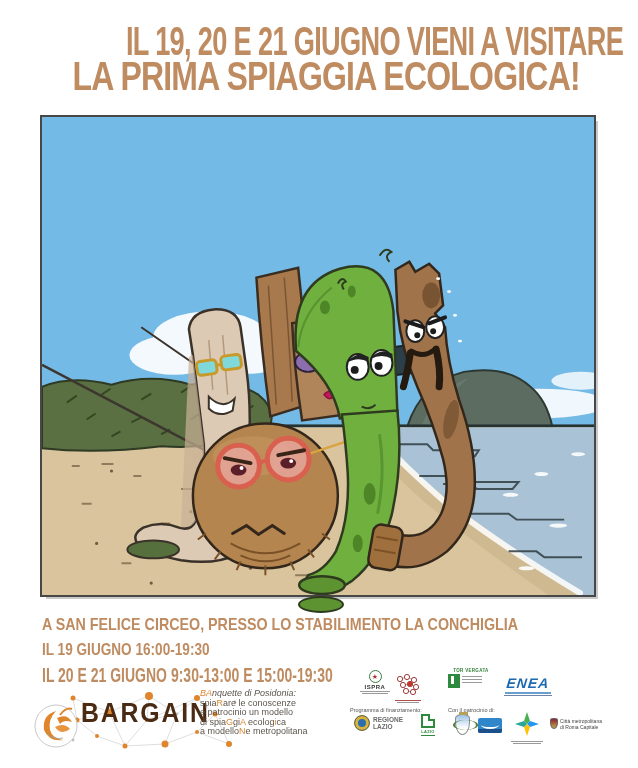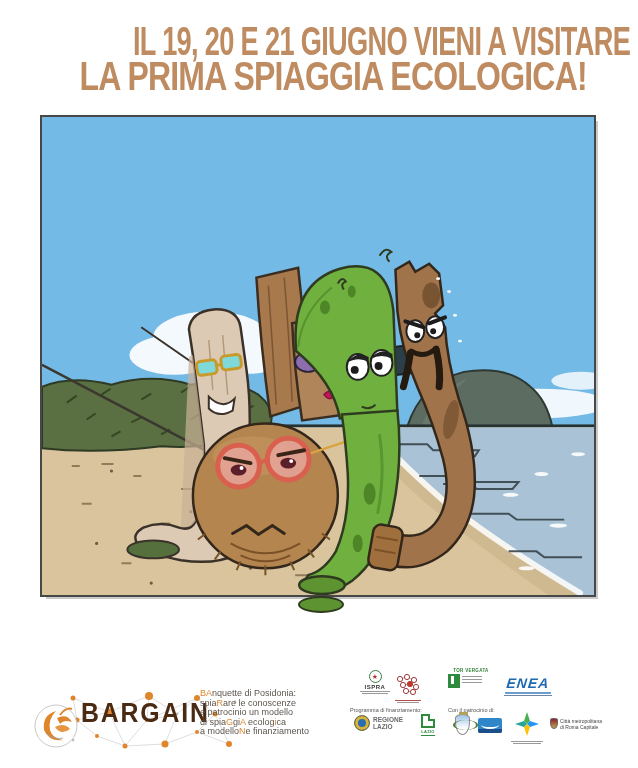--- a/index.html
+++ b/index.html
@@ -9,21 +9,21 @@
   }
   *{margin:0;padding:0;box-sizing:border-box;}
   html,body{background:#ffffff;}
   body{
     width:638px;height:768px;position:relative;overflow:hidden;
     font-family:"Liberation Sans",sans-serif;
   }
   .page{position:absolute;inset:0;background:#fff;}
 
   
-  .title{position:absolute;top:24px;left:16px;width:514px;text-align:right;color:var(--accent-tan);font-weight:bold;}
+  .title{position:absolute;top:24px;left:9px;width:514px;text-align:right;color:var(--accent-tan);font-weight:bold;}
   .title-line{display:inline-block;white-space:nowrap;font-size:40px;line-height:35px;letter-spacing:-1px;}
   .title-line.l1{transform:scaleX(0.68);}
   .title-line.l2{transform:scaleX(0.80);}
 
   
   .art{
     position:absolute;left:40px;top:115px;width:556px;height:482px;
     border:2px solid #474747;background:#74bae7;
     box-shadow:4px 4px 0 -2px #c9c9c9;
   }
@@ -44,21 +44,21 @@
   .bargain{position:absolute;left:33px;top:690px;width:300px;height:70px;}
   .bargain .net{position:absolute;left:30px;top:0;z-index:0;}
   .bargain .icon{position:absolute;left:0;top:13px;width:46px;height:46px;z-index:1;}
   .bargain .wordmark{
     position:absolute;left:48px;top:8px;z-index:1;
     font-size:27px;font-weight:bold;letter-spacing:2px;color:var(--bargain-brown);
     white-space:nowrap;transform:scaleX(0.92);transform-origin:left center;
   }
   .desc{position:absolute;left:200px;top:689px;width:148px;z-index:2;}
   .desc-line{font-size:9px;line-height:9.6px;color:#5d564f;white-space:nowrap;}
-  .desc-line.italic{}
+  .desc-line.italic{font-style:italic;}
   .desc-line .accent{color:var(--bargain-orange);}
 
   
   .partners{position:absolute;left:348px;top:662px;width:290px;height:100px;font-family:"Liberation Sans",sans-serif;}
   .partners .plabel{position:absolute;font-size:5.5px;color:#555;white-space:nowrap;}
   .logo{position:absolute;text-align:center;}
   .tline{background:#9a9a9a;height:1px;margin:1px auto 0;}
 
   .ispra-emblem{width:13px;height:13px;border:1.5px solid #3a7d44;border-radius:50%;margin:0 auto;
     display:flex;align-items:center;justify-content:center;font-size:7px;color:#b03030;line-height:1;}
@@ -279,20 +279,25 @@
       </g>
 
       <g transform="rotate(10 346 434)">
         <rect x="331" y="412" width="30" height="44" rx="8" fill="#a06f3e" stroke="#33271b" stroke-width="2.5"></rect>
         <path d="M335,425 h22 M335,438 h22" stroke="#7c5126" stroke-width="2"></path>
       </g>
     </svg>
   </div>
   <div class="foot-overflow"></div>
 
+  <div class="info">
+    <div class="loc">A SAN FELICE CIRCEO, PRESSO LO STABILIMENTO LA CONCHIGLIA</div>
+    <div class="s1">IL 19 GIUGNO 16:00-19:30</div>
+    <div class="s2">IL 20 E 21 GIUGNO 9:30-13:00 E 15:00-19:30</div>
+  </div>
 
   <div class="bargain">
     <svg class="net" width="180" height="64" viewBox="0 0 180 64">
       <g stroke="#d5d5d5" stroke-width="0.8" fill="none">
         <path d="M10,8 L46,22 L14,30 L34,46 L62,56 L46,22 M46,22 L86,6 L84,30 L62,56 M84,30 L114,24 L102,54 L62,56 M114,24 L134,8 L152,24 L134,42 L102,54 M152,24 L166,54 L134,42 M86,6 L114,24 M10,8 L14,30 M134,8 L84,30"></path>
       </g>
       <g fill="#df862c">
         <circle cx="10" cy="8" r="2.5"></circle>
           <circle cx="46" cy="22" r="3.5"></circle>
           <circle cx="86" cy="6" r="4"></circle>
@@ -321,21 +326,21 @@
       <path d="M14,31 q8,6 16,4" stroke="#9e9e9e" stroke-width="0.8" fill="none"></path>
     </svg>
     <div class="wordmark">BARGAIN</div>
   </div>
 
   <div class="desc">
       <div class="desc-line italic"><span class="accent">BA</span><span>nquette di </span><span>Posidonia:</span></div>
       <div class="desc-line"><span>spia</span><span class="accent">R</span><span>are le conoscenze</span></div>
       <div class="desc-line"><span>e patrocinio un modello</span></div>
       <div class="desc-line"><span>di spia</span><span class="accent">G</span><span>gi</span><span class="accent">A</span><span> ecolog</span><span class="accent">i</span><span>ca</span></div>
-      <div class="desc-line"><span>a modello</span><span class="accent">N</span><span>e finanziamento</span></div>
+      <div class="desc-line"><span>a modello</span><span class="accent">N</span><span>e metropolitana</span></div>
     </div>
 
   <div class="partners">
 
     <div class="logo" style="left:10px;top:8px;width:34px;">
       <div class="ispra-emblem">★</div>
       <div class="ispra-name">ISPRA</div>
       <div class="tline" style="width:30px;"></div>
       <div class="tline" style="width:26px;"></div>
     </div>

